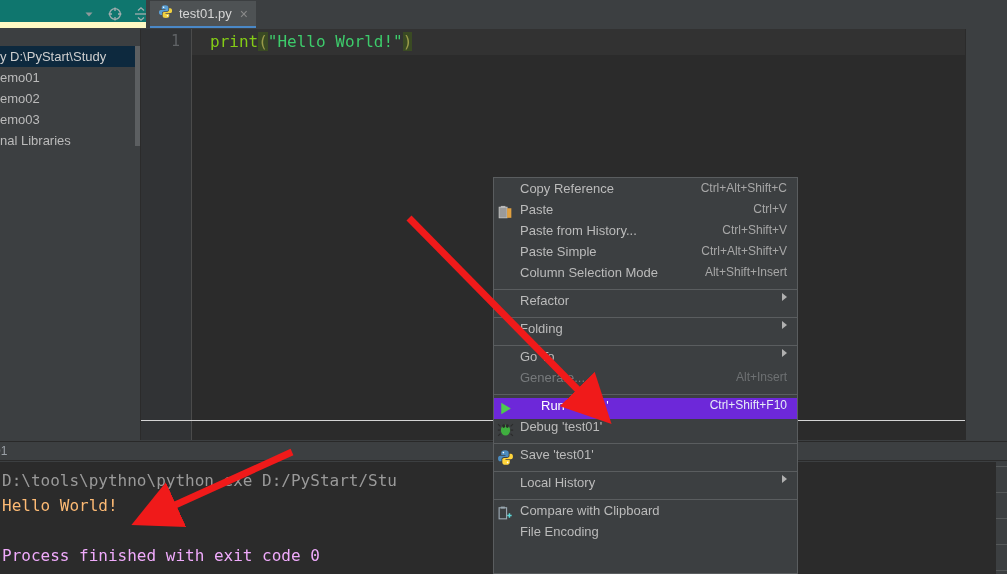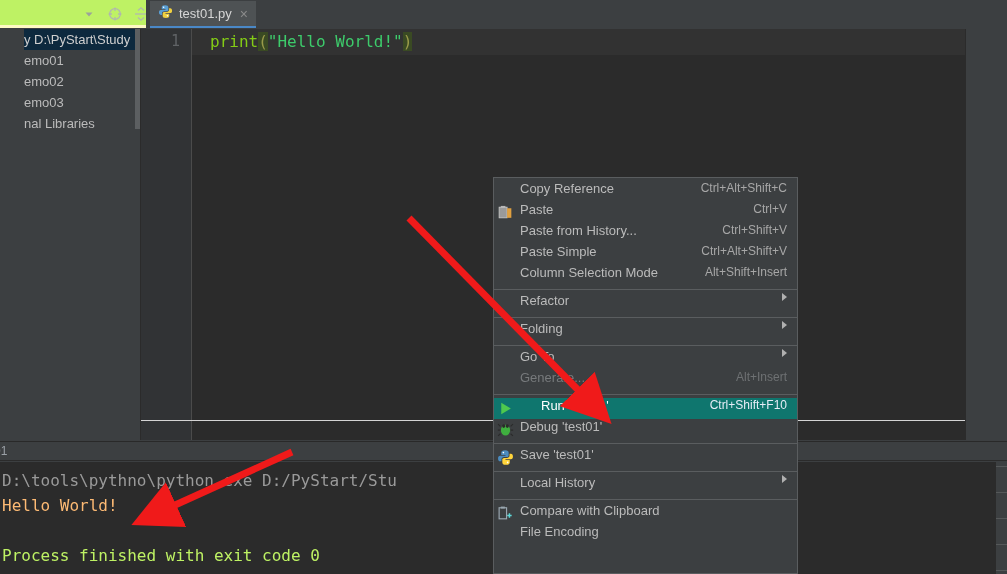--- a/index.html
+++ b/index.html
@@ -13,22 +13,22 @@
   #app {
     position: relative;
     width: 1007px; height: 574px;
     background: #3c3f41;
   }
 
   
   #toolbar {
     position: absolute; left: 0; top: 0;
     width: 1007px; height: 28px;
-    background: #bef264;
-    border-bottom: 3px solid #fef9c3;
+    background: #0f766e;
+    border-bottom: 6px solid #fef9c3;
   }
   .tb-icons {
     position: absolute; left: 0; top: 0;
     height: 28px;
     display: flex; align-items: center;
     gap: 9px;
     padding-left: 80px;
   }
   .tb-ico {
     width: 17px; height: 17px;
@@ -59,25 +59,24 @@
     font-size: 13px; color: #d6d6d6;
     white-space: nowrap;
   }
   .tab-close {
     font-size: 14px; color: #8b8b8b; line-height: 1;
     padding-left: 2px;
   }
 
   
   #project-tree {
-    position: absolute; left: 0; top: 29px;
+    position: absolute; left: 0; top: 46px;
     width: 140px; height: 411px;
     background: #3c3f41;
     overflow: hidden;
-    padding-left: 24px;
   }
   .tree-row {
     height: 21px;
     display: flex; align-items: center;
     padding-left: 0px;
     font-size: 13px;
     color: #bbbbbb;
     white-space: nowrap;
   }
   .tree-row.selected {
@@ -178,21 +177,21 @@
   .console-line {
     font-family: "DejaVu Sans Mono", monospace;
     font-size: 16px;
     line-height: 25px;
     white-space: pre;
     padding-left: 2px;
     color: #a9b7c6;
   }
   .console-line.cmd    { color: #9a9a9a; }
   .console-line.out    { color: #fdba74; }
-  .console-line.status { color: #bef264; }
+  .console-line.status { color: #f0abfc; }
   #console-side {
     position: absolute; right: 0; top: 20px;
     width: 11px; height: 113px;
     background: #3c3f41;
   }
   .side-mark {
     position: absolute; right: 0;
     width: 11px; height: 1px;
     background: #555859;
   }
@@ -212,21 +211,21 @@
     position: relative;
     height: 21px;
     display: flex; 
     padding-left: 26px; padding-right: 10px;
     font-size: 13px;
     color: #bbbbbb;
     white-space: nowrap;
   }
   .menu-item.disabled { color: #777a7c; }
   .menu-item.highlight {
-    background: #0f766e;
+    background: #6d28d9;
     color: #ffffff;
     padding-left: 47px;
   }
   .menu-item .mi-label { flex: 0 0 auto; }
   .menu-item .mi-accel {
     margin-left: auto;
     font-size: 12px;
     color: #a7a7a7;
     padding-left: 18px;
   }

